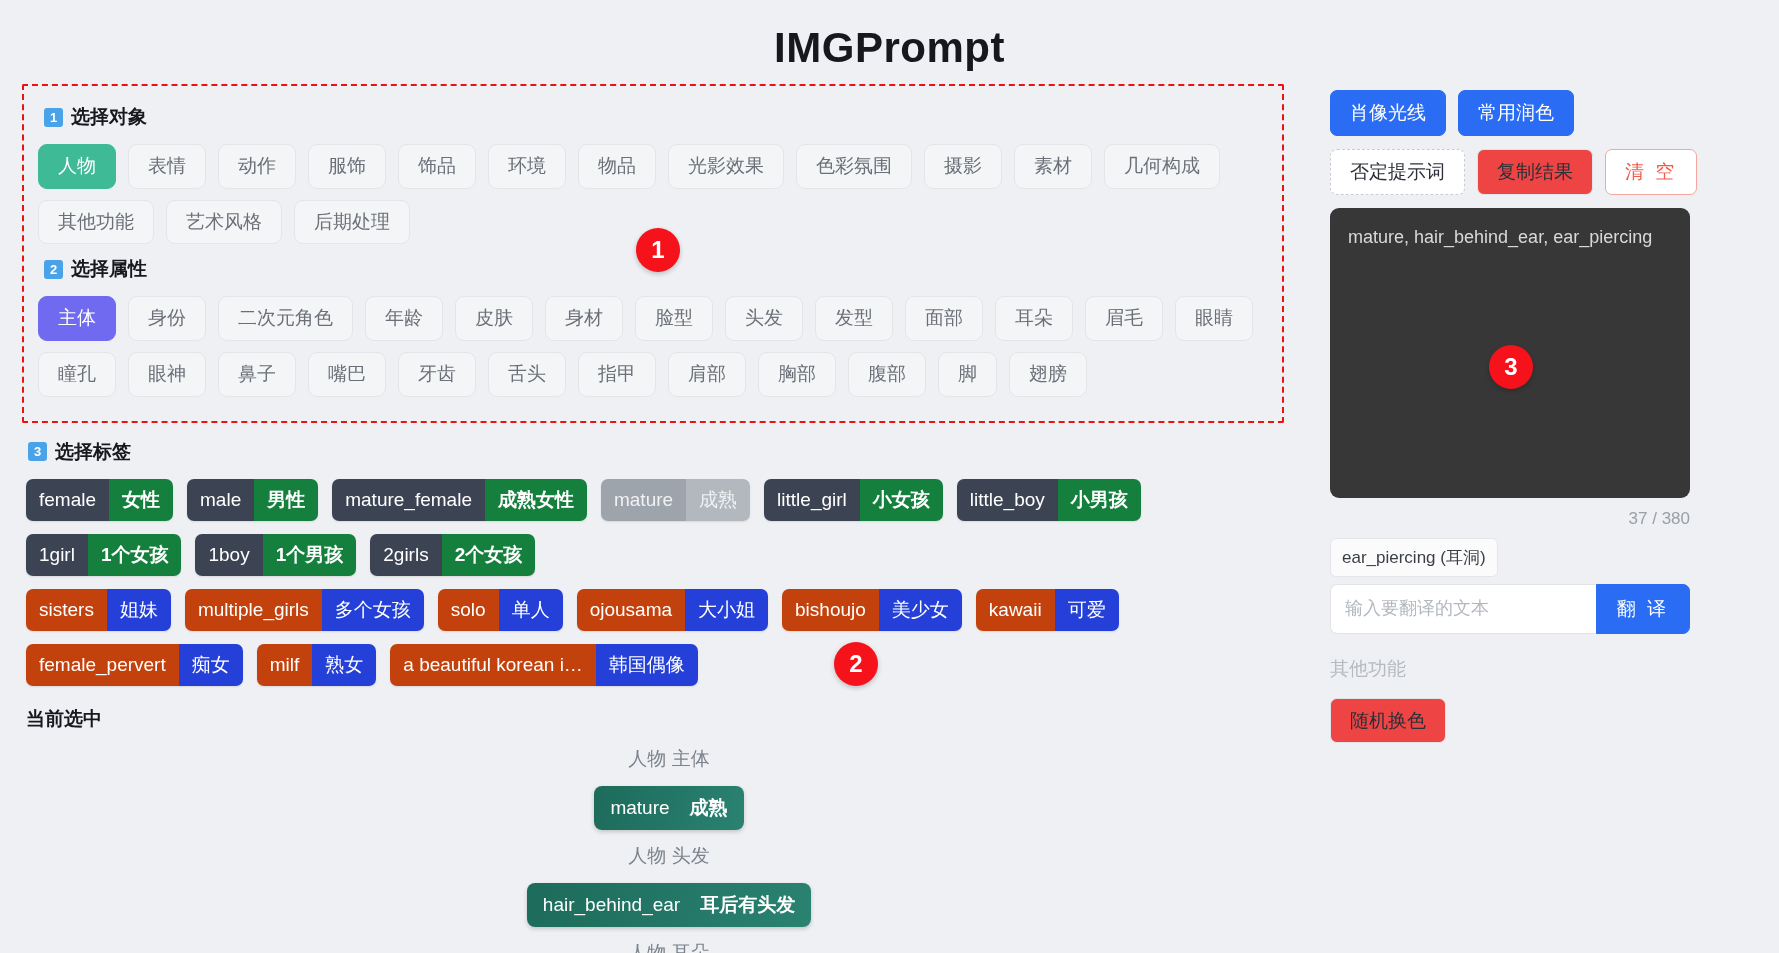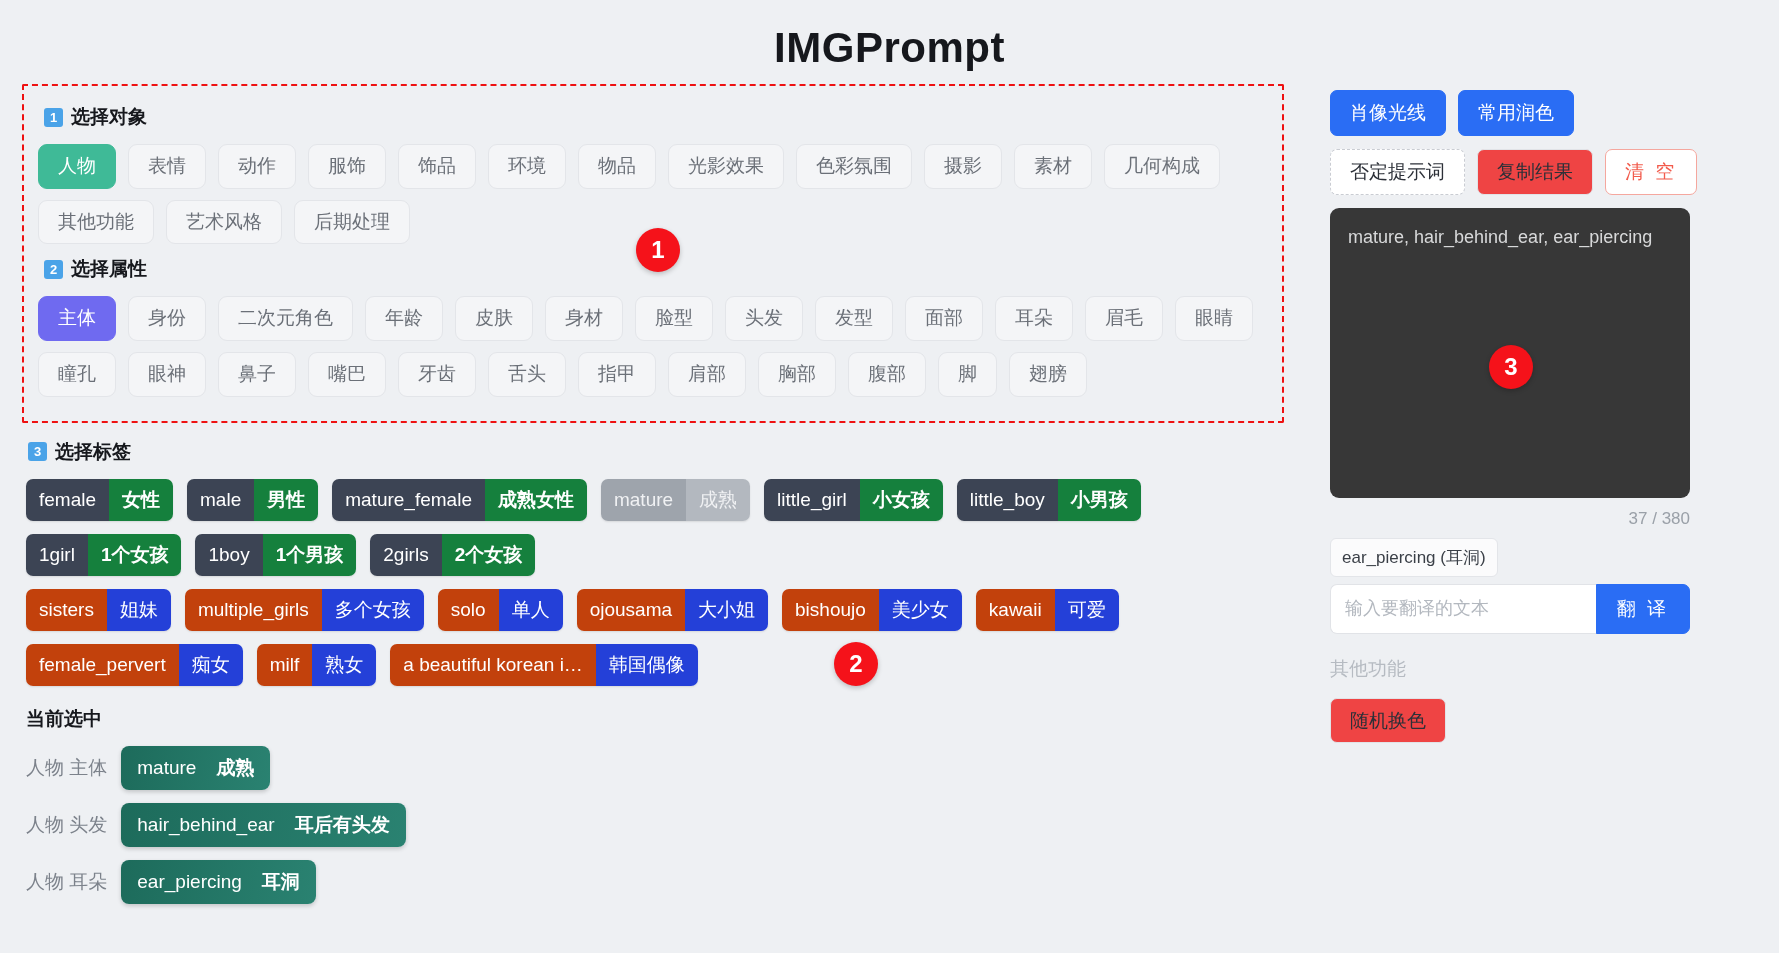--- a/index.html
+++ b/index.html
@@ -79,21 +79,21 @@
   .tag .cn { padding: 11px 13px 12px 13px; white-space: nowrap; }
   .tag.dark .en { background: #3c4454; color: #ffffff; }
   .tag.dark .cn { background: #15803d; color: #ffffff; font-weight: bold; }
   .tag.blue .en { background: #c2410c; color: #ffffff; }
   .tag.blue .cn { background: #2440d8; color: #ffffff; }
   .tag.muted .en { background: #9ea4ac; color: #f0f1f3; }
   .tag.muted .cn { background: #b3b8bf; color: #f0f1f3; }
 
   
   .cur-head { font-size: 19px; font-weight: 700; color: #16181d; margin: 20px 0 14px 4px; }
-  .cur-row { display: flex; align-items: center; gap: 14px; margin-bottom: 13px; padding-left: 4px; }
+  .cur-row { display: flex; align-items: center; gap: 14px; margin-bottom: 13px; padding-left: 4px; flex-direction: column; }
   .cur-label { font-size: 19px; color: #7c828b; min-width: 72px; }
   .cur-tag {
     display: inline-flex; align-items: stretch;
     border-radius: 8px; overflow: hidden; font-size: 19px; line-height: 1;
     background: linear-gradient(100deg, #1d6b5b 0%, #2a8271 100%);
     box-shadow: 0 2px 4px rgba(0,0,0,0.18);
     cursor: pointer;
   }
   .cur-tag .en { padding: 12px 10px 13px 16px; color: #fff; white-space: nowrap; }
   .cur-tag .cn { padding: 12px 16px 13px 10px; color: #fff; white-space: nowrap; font-weight: 600; }

